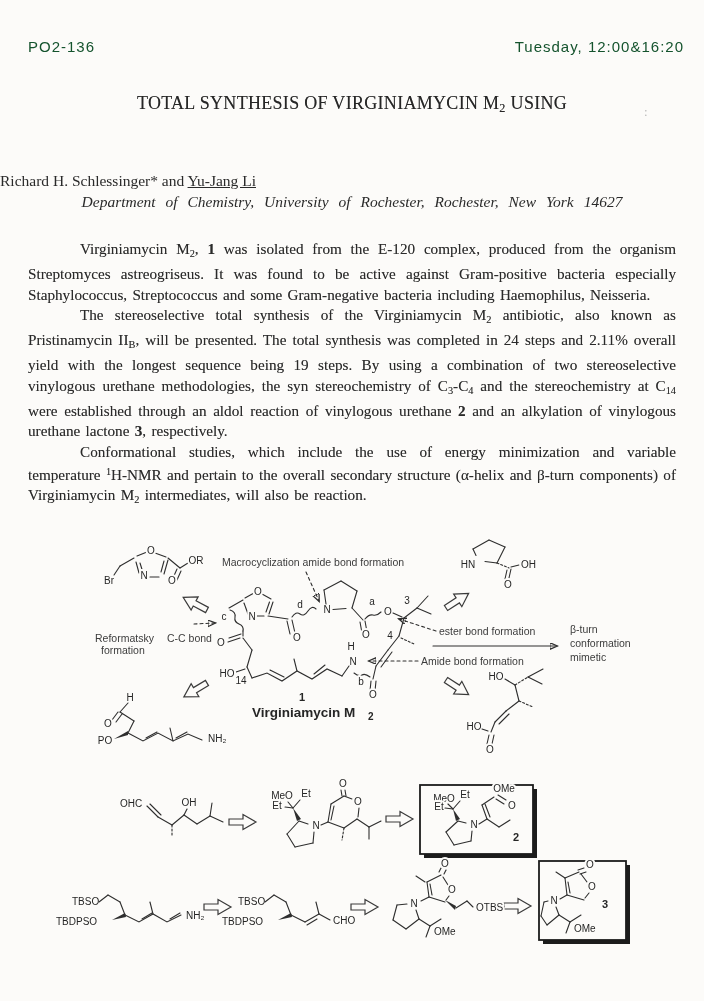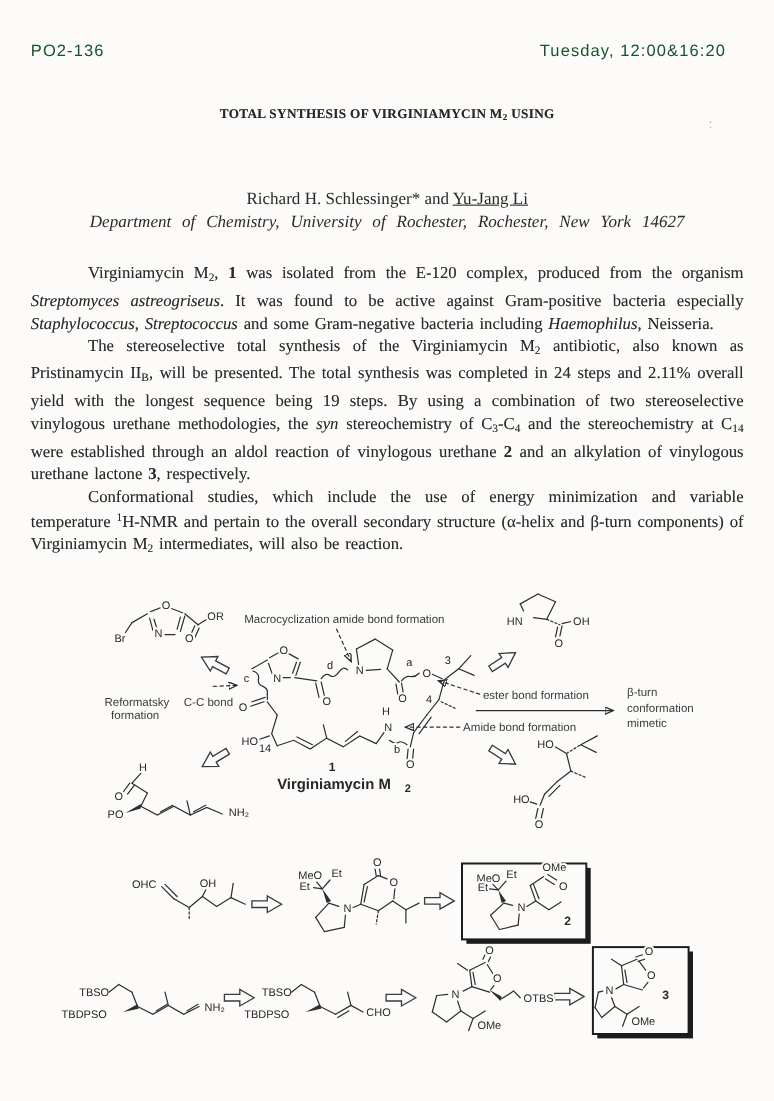--- a/index.html
+++ b/index.html
@@ -1,33 +1,33 @@
 <!DOCTYPE html>
 <html><head>
 <meta charset="utf-8">
 <style>
   html,body{margin:0;padding:0}
   body{width:704px;height:1001px;background:#fcfbf9;position:relative;overflow:hidden;
        font-family:"Liberation Serif",serif;color:#2a2a2a}
   .hdr{position:absolute;top:38px;font-family:"Liberation Sans",sans-serif;
        font-size:15px;letter-spacing:1px;color:#14532d}
   #hdr-left{left:28px}
-  #hdr-right{right:44px}
+  #hdr-right{right:20px}
   #hdr-mark{position:absolute;left:644px;top:104px;color:#b9b9b9;font-size:13px}
   .title{position:absolute;top:90px;left:0;width:704px;text-align:center;
-         font-weight:bold;font-size:12px;line-height:27px;letter-spacing:.3px;color:#262626;
+         font-weight:normal;font-size:18px;line-height:27px;letter-spacing:.3px;color:#262626;
          text-shadow:0 0 .4px rgba(40,40,40,.45)}
-  .authors{position:absolute;top:172px;left:0;width:704px;text-align:center;font-size:15.5px}
+  .authors{position:absolute;top:172px;left:0;width:704px;font-size:15.5px}
   .affil{position:absolute;top:193px;left:0;width:704px;text-align:center;
          font-style:italic;font-size:15.5px;word-spacing:6px}
   .abstract{position:absolute;top:239px;left:28px;width:648px;font-size:15.2px;
             line-height:20.5px;text-align:justify;word-spacing:1.5px;
             text-shadow:0 0 .4px rgba(40,40,40,.4)}
   .abstract p{margin:0;text-indent:52px}
-  .run-i{font-style:italic}
+  .run-i{}
   .run-b{font-weight:bold}
   .run-u{text-decoration:underline}
   .run-sub{font-size:.68em;vertical-align:-.25em}
   .run-sup{font-size:.68em;vertical-align:.45em}
   #scheme{position:absolute;top:538px;left:0}
   #scheme line,#scheme path,#scheme polyline{stroke:#2e2e2e;stroke-width:1.1;fill:none;stroke-linecap:round}
   #scheme polygon.wedge{fill:#2e2e2e;stroke:none}
   #scheme .dash{stroke-dasharray:3,3}
   #scheme .hdash{stroke-dasharray:2,2}
   #scheme text{font:10px "Liberation Sans",sans-serif;fill:#262626;text-anchor:middle;

